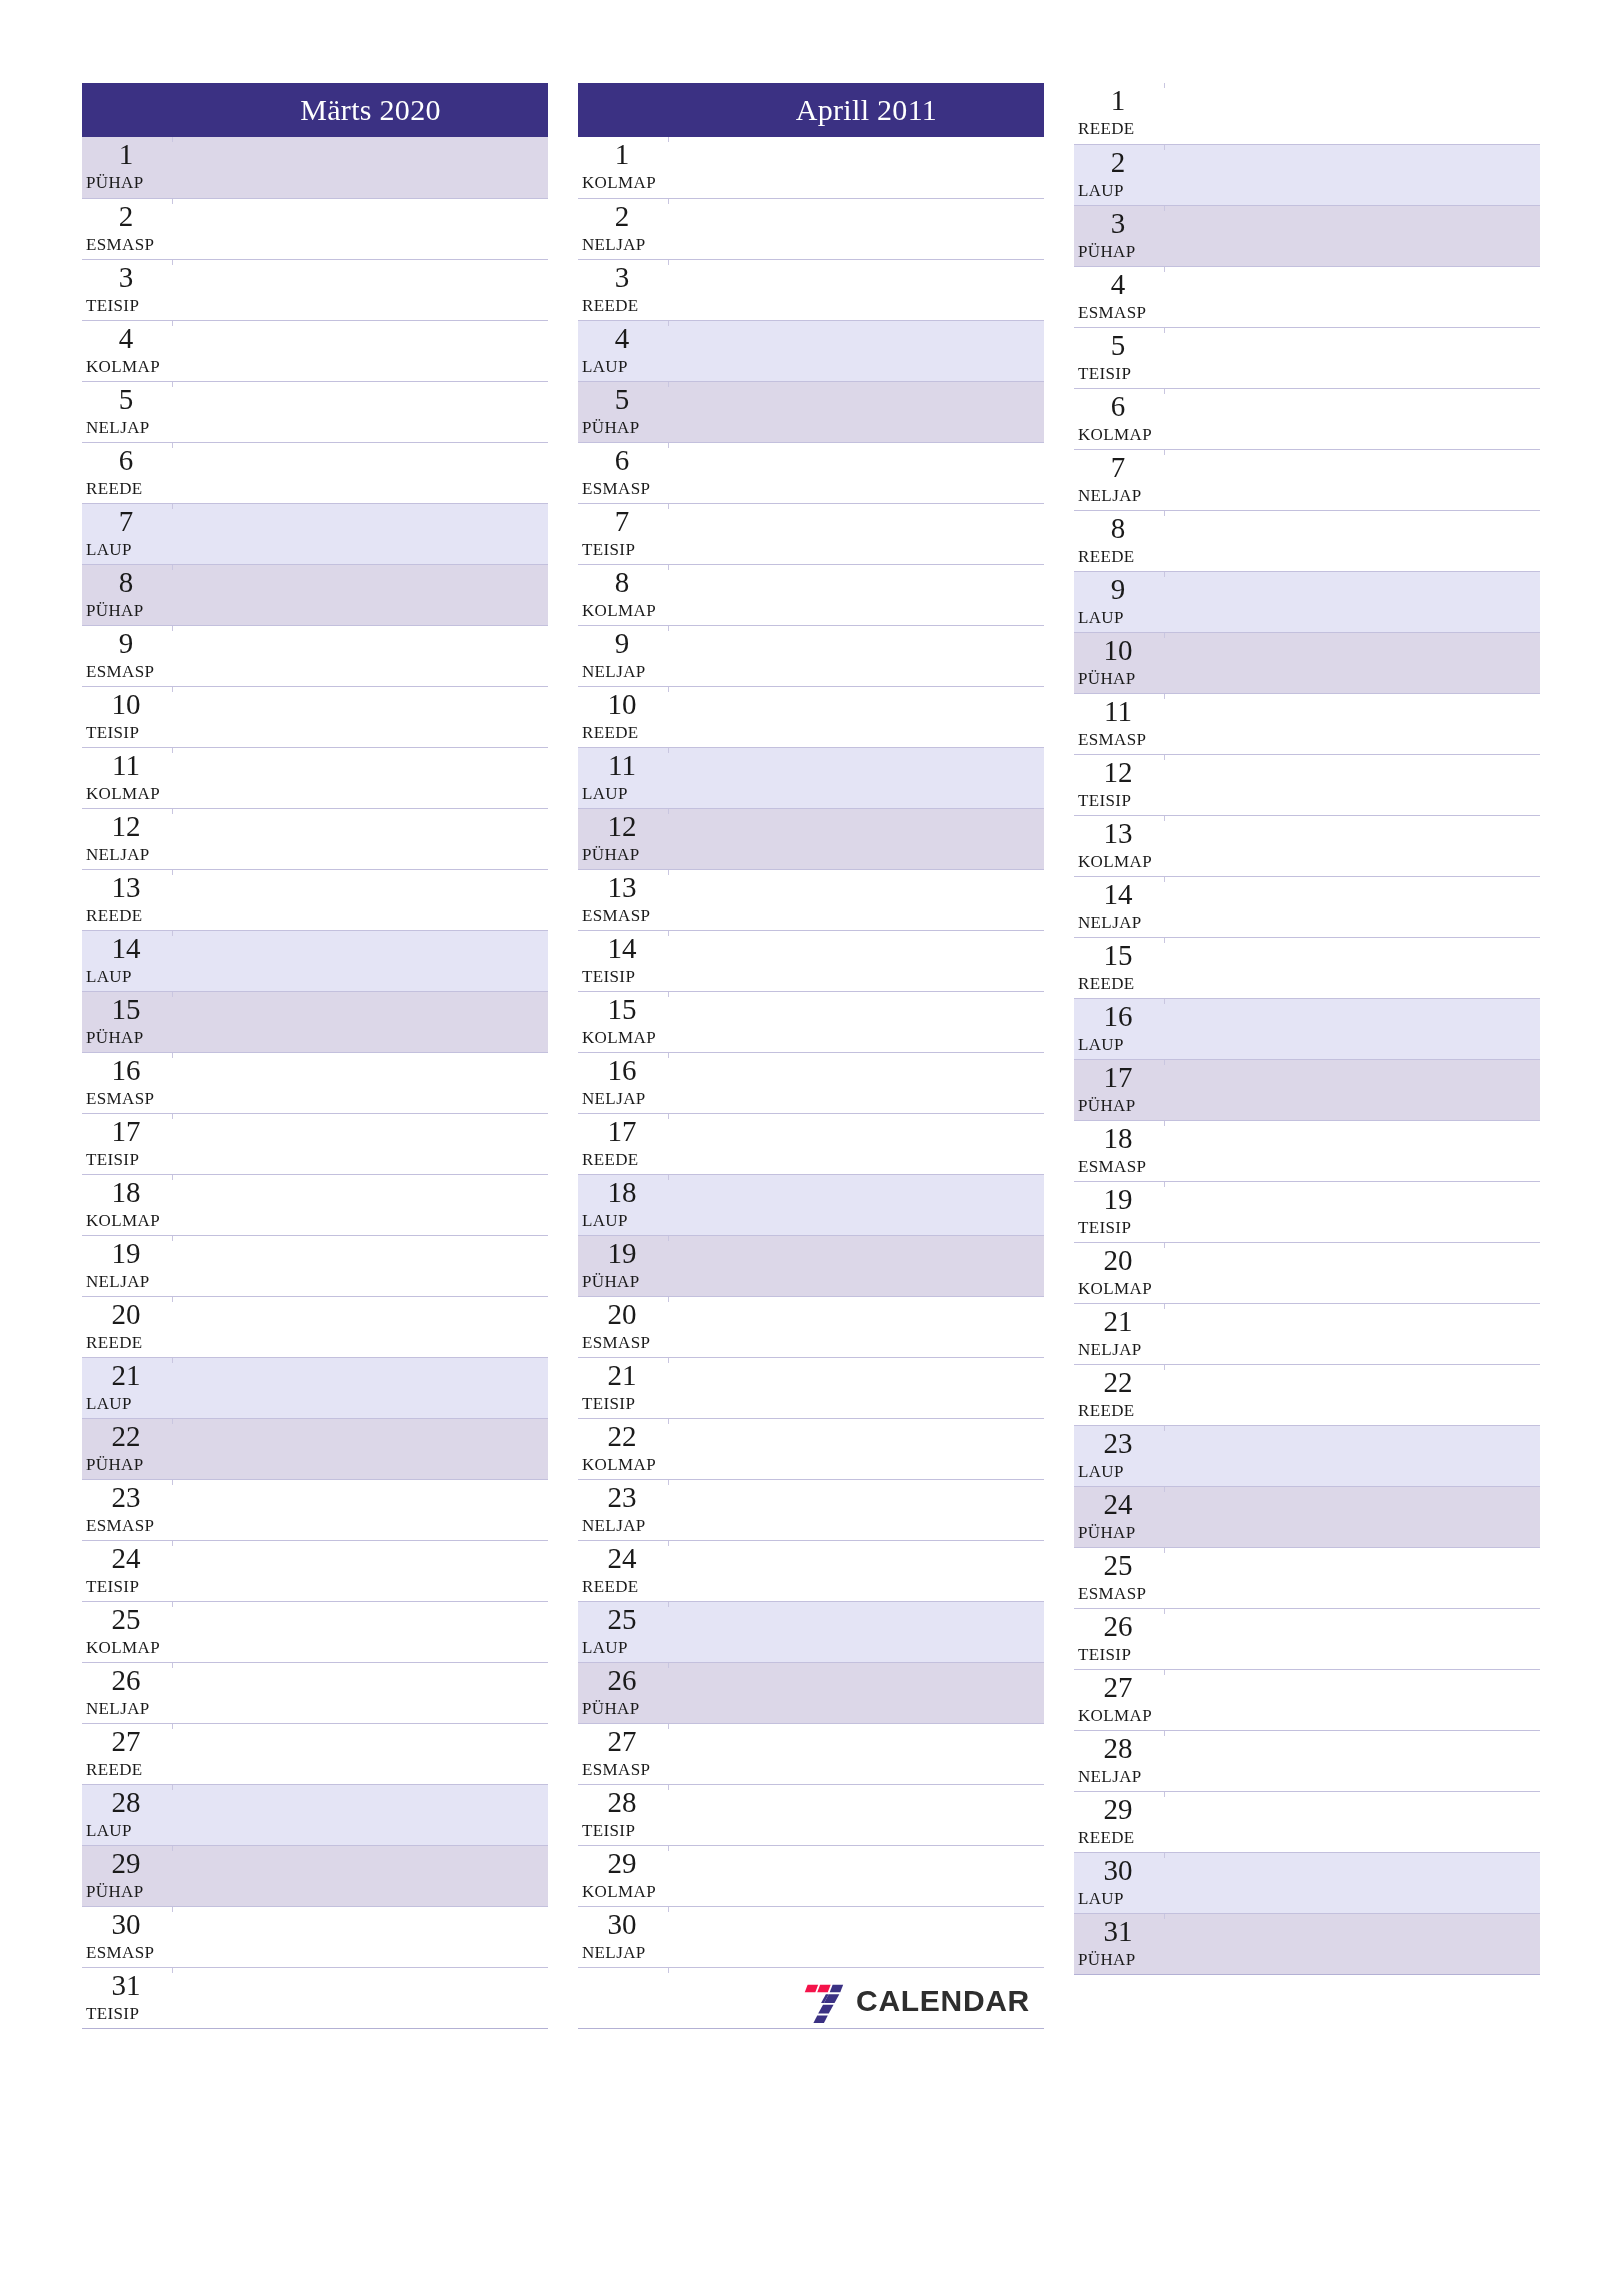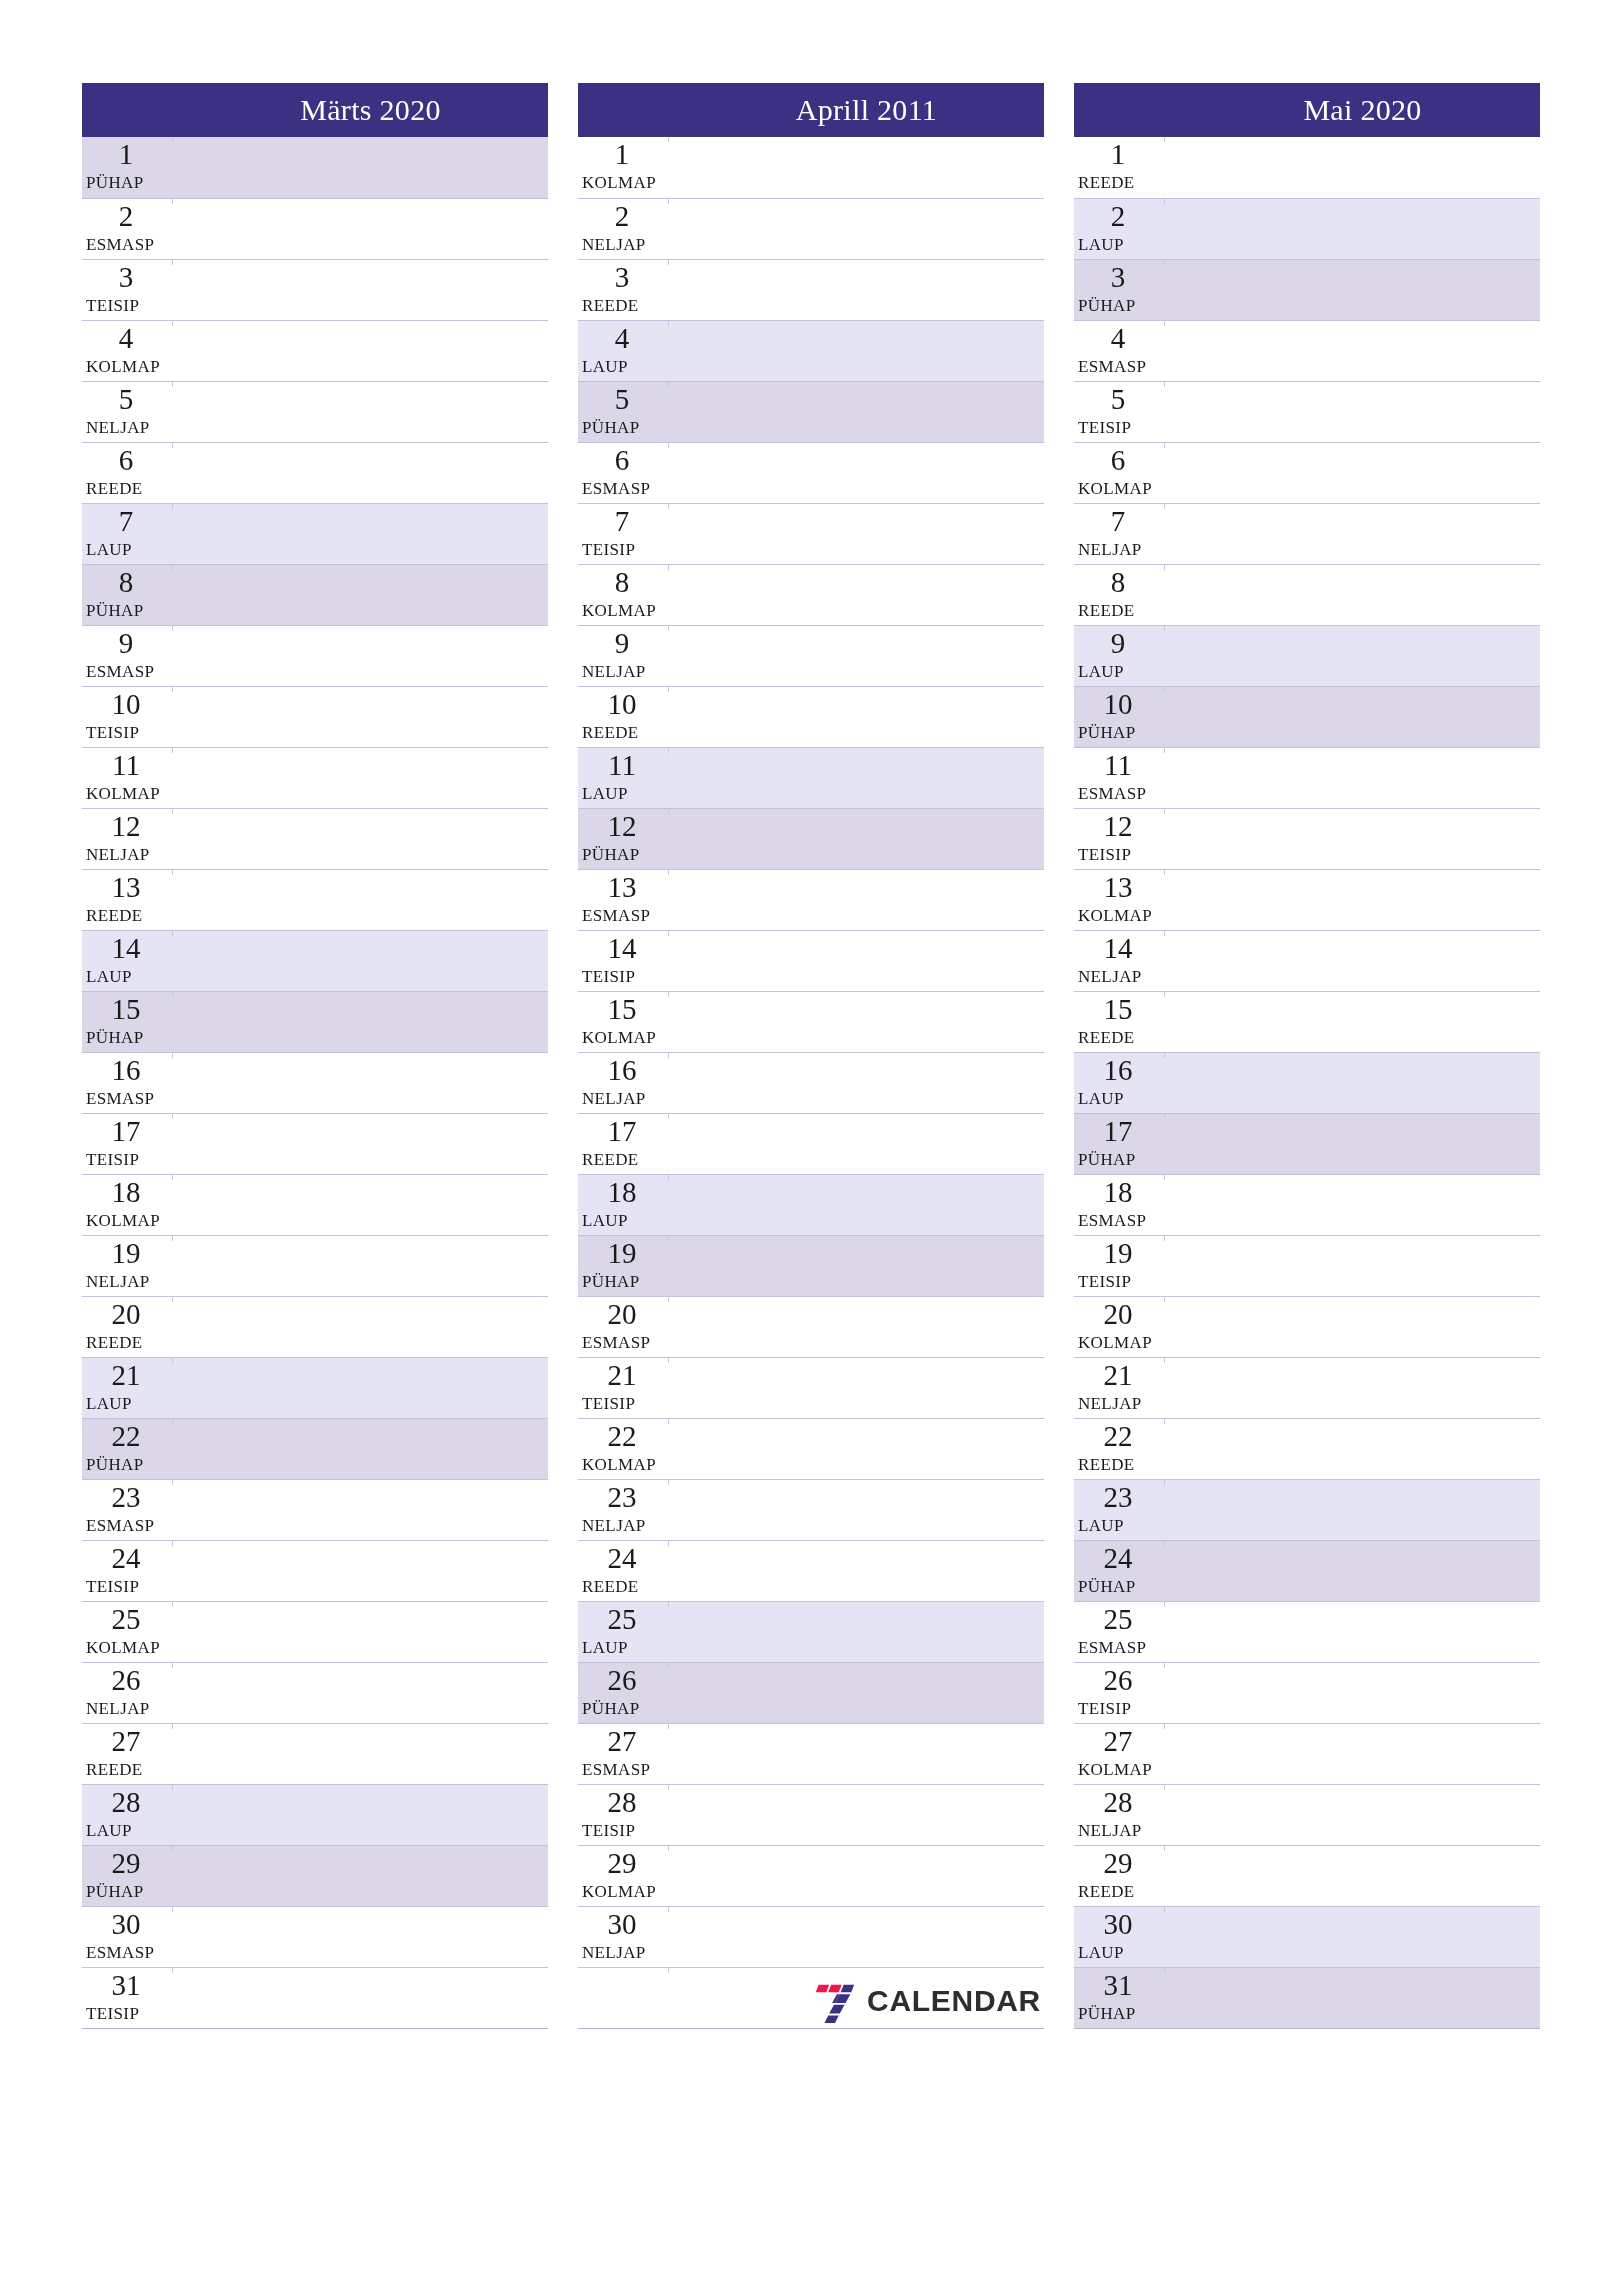--- a/index.html
+++ b/index.html
@@ -111,21 +111,21 @@
     font-size: 17px;
     line-height: 1;
     letter-spacing: 0.4px;
     color: #1a1a1a;
     font-family: "Liberation Serif", "DejaVu Serif", serif;
   }
 
   
   .brand-slot {
     position: absolute;
-    right: 3px;
+    right: 14px;
     bottom: 2.6px;
     display: flex;
     flex-direction: row;
     align-items: center;
     gap: 9.2px;
   }
   .brand-mark {
     width: 48px;
     height: 48px;
     flex: 0 0 auto;
@@ -411,23 +411,20 @@
                   <polygon points="50,58 72,58 62,76 40,76" fill="#3b3183"></polygon>
                   <polygon points="38,80 60,80 52,96 30,96" fill="#3b3183"></polygon>
                   <polygon points="56,36 62,36 52,54 46,54" fill="#3b3183"></polygon>
                 </svg></span>
               <span class="brand-word">CALENDAR</span>
             </div>
           </div>
         </div>
       </div>
       <div class="month-column">
-        <div class="month-header">
-          <div class="month-header-title">Mai 2020</div>
-        </div>
         <div class="days-body">
           <div class="day-row">
             <div class="day-num">1</div>
             <div class="day-name">REEDE</div>
           </div>
           <div class="day-row sat">
             <div class="day-num">2</div>
             <div class="day-name">LAUP</div>
           </div>
           <div class="day-row sun">

